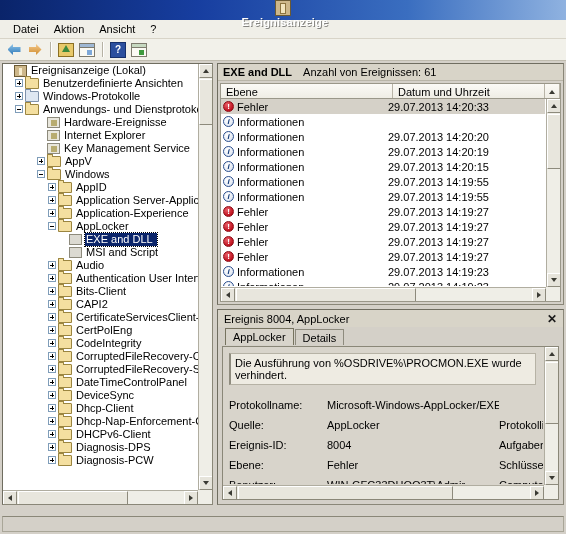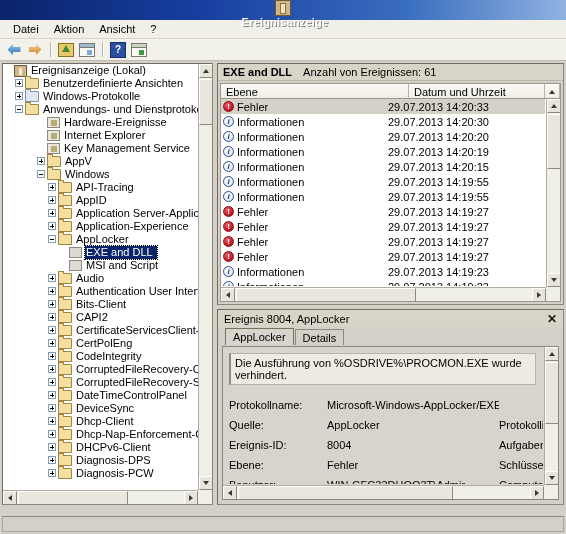--- a/index.html
+++ b/index.html
@@ -373,21 +373,21 @@
   .colcell {
     height: 15px;
     background: linear-gradient(to bottom, #fbfaf6 0%, #eeece3 100%);
     border-right: 1px solid #b8b4a7;
     display: flex; align-items: center;
     padding-left: 5px;
     font-size: 11px;
     box-sizing: border-box;
     overflow: hidden;
   }
-  .colcell.c1 { width: 188px; flex: 0 0 auto; }
+  .colcell.c1 { width: 172px; flex: 0 0 auto; }
   .colcell.c2 { flex: 1 1 auto; }
   .colcell.cend { width: 15px; flex: 0 0 auto; justify-content: center; padding-left: 0; }
 
   .listbody {
     position: absolute;
     left: 2px; top: 34px;
     right: 2px; bottom: 2px;
     background: #fff;
     border: 1px solid #9a9789;
     box-sizing: border-box;
@@ -649,31 +649,20 @@
           </div>
           <div class="trow">
             <span class="tw"></span>
             <span class="tw"></span>
             <span class="tw"></span>
             <span class="tw"></span>
             <span class="tw">
               <span class="expander plus"></span>
             </span>
             <span class="folder"></span>
-            <span class="tlabel">API-Tracing</span>
-          </div>
-          <div class="trow">
-            <span class="tw"></span>
-            <span class="tw"></span>
-            <span class="tw"></span>
-            <span class="tw"></span>
-            <span class="tw">
-              <span class="expander plus"></span>
-            </span>
-            <span class="folder"></span>
             <span class="tlabel">AppID</span>
           </div>
           <div class="trow">
             <span class="tw"></span>
             <span class="tw"></span>
             <span class="tw"></span>
             <span class="tw"></span>
             <span class="tw">
               <span class="expander plus"></span>
             </span>
@@ -944,21 +933,20 @@
                   <span class="sev err"></span>
                   <span>Fehler</span>
                 </span>
                 <span class="lcell-date">29.07.2013 14:20:33</span>
               </div>
               <div class="lrow">
                 <span class="lcell-lvl">
                   <span class="sev info"></span>
                   <span>Informationen</span>
                 </span>
-                <span class="lcell-date">29.07.2013 14:20:30</span>
               </div>
               <div class="lrow">
                 <span class="lcell-lvl">
                   <span class="sev info"></span>
                   <span>Informationen</span>
                 </span>
                 <span class="lcell-date">29.07.2013 14:20:20</span>
               </div>
               <div class="lrow">
                 <span class="lcell-lvl">

